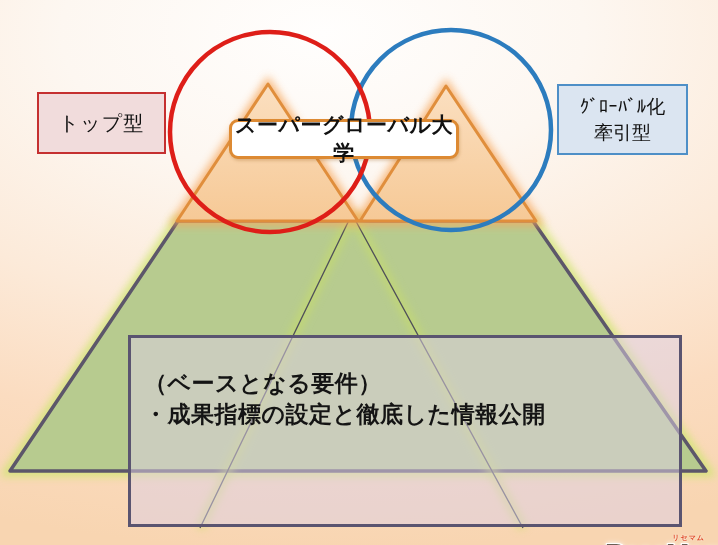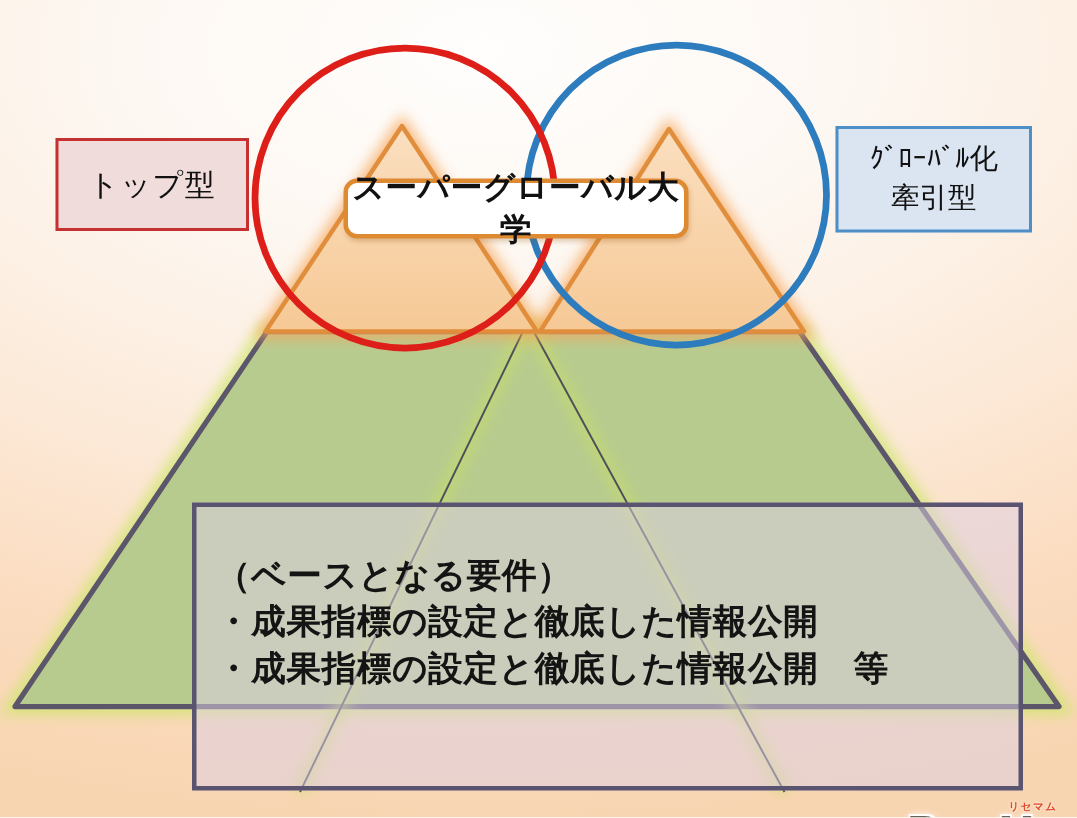--- a/index.html
+++ b/index.html
@@ -99,21 +99,20 @@
     <polygon points="268,84 177,221 358,221" fill="url(#mountainFill)" stroke="#e08e3c" stroke-width="3" stroke-linejoin="round"></polygon>
     <polygon points="446,86 360,221 536,221" fill="url(#mountainFill)" stroke="#e08e3c" stroke-width="3" stroke-linejoin="round"></polygon>
 
     <circle cx="451" cy="130" r="100" fill="none" stroke="#2c7cbe" stroke-width="4.5"></circle>
     <circle cx="270" cy="132" r="100" fill="none" stroke="#de1e18" stroke-width="4.5"></circle>
   </svg>
 
   <div id="base-box">
     <div class="line">（ベースとなる要件）</div>
     <div class="line">・成果指標の設定と徹底した情報公開</div>
-    <div class="line">・成果指標の設定と徹底した情報公開　等</div>
   </div>
 
   <div id="top-type-box" class="label-box">
     <span>トップ型</span>
   </div>
 
   <div id="global-box" class="label-box">
     <span>ｸﾞﾛｰﾊﾞﾙ化</span>
     <span>牽引型</span>
   </div>

